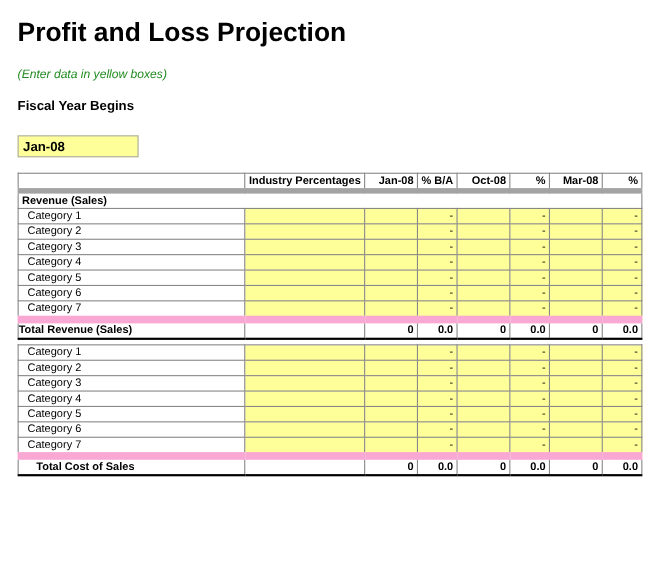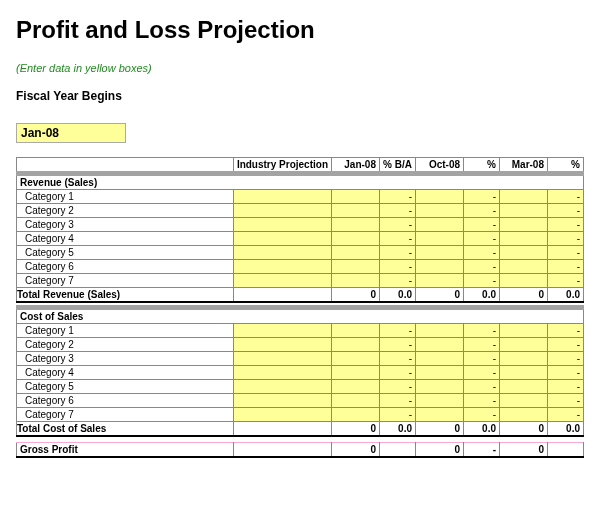--- a/index.html
+++ b/index.html
@@ -74,21 +74,21 @@
     }
     .yellow { background: #FFFF99; }
     .section-header td {
       font-weight: bold;
       background: #fff;
       border-top: 5px solid #a3a3a3;
     }
     .total-row td {
       font-weight: bold;
       background: #fff;
-      border-top: 1px solid #f9a8d4;
+      border-top: 7px solid #f9a8d4;
       border-bottom: 2px solid #000;
     }
     .spacer-row td {
       border: none;
       height: 6px;
       background: #fff;
     }
   </style>
 </head>
 <body>
@@ -101,21 +101,21 @@
   <span>(Enter data in yellow boxes)</span>
 </div>
 
 <div class="fiscal-label">Fiscal Year Begins</div>
 <div class="fiscal-input">Jan-08</div>
 
 <table>
   <thead>
     <tr>
       <th class="col-label"></th>
-      <th class="col-industry">Industry Projection</th>
+      <th class="col-industry">Industry Percentages</th>
       <th class="col-num">Jan-08</th>
       <th class="col-pct">% B/A</th>
       <th class="col-num">Oct-08</th>
       <th class="col-pct">%</th>
       <th class="col-num">Mar-08</th>
       <th class="col-pct">%</th>
     </tr>
   </thead>
   <tbody id="table-body">
   <tr class="section-header">
@@ -197,23 +197,20 @@
         <td class="col-num" style="text-align: right;">0</td>
         <td class="col-pct" style="text-align: right;">0.0</td>
         <td class="col-num" style="text-align: right;">0</td>
         <td class="col-pct" style="text-align: right;">0.0</td>
         <td class="col-num" style="text-align: right;">0</td>
         <td class="col-pct" style="text-align: right;">0.0</td>
       </tr>
       <tr class="spacer-row">
         <td colspan="8"></td>
       </tr>
-      <tr class="section-header">
-        <td colspan="8" class="col-label">Cost of Sales</td>
-      </tr>
       <tr>
         <td class="col-label" style="padding-left: 8px;">Category 1</td>
         <td class="col-industry yellow"></td>
         <td class="col-num yellow"></td>
         <td class="col-pct yellow" style="text-align: right;">-</td>
         <td class="col-num yellow"></td>
         <td class="col-pct yellow" style="text-align: right;">-</td>
         <td class="col-num yellow"></td>
         <td class="col-pct yellow" style="text-align: right;">-</td>
       </tr>
@@ -271,39 +268,29 @@
         <td class="col-label" style="padding-left: 8px;">Category 7</td>
         <td class="col-industry yellow"></td>
         <td class="col-num yellow"></td>
         <td class="col-pct yellow" style="text-align: right;">-</td>
         <td class="col-num yellow"></td>
         <td class="col-pct yellow" style="text-align: right;">-</td>
         <td class="col-num yellow"></td>
         <td class="col-pct yellow" style="text-align: right;">-</td>
       </tr>
       <tr class="total-row">
-        <td class="col-label" style="padding-left: 0px;">Total Cost of Sales</td>
+        <td class="col-label" style="padding-left: 16px;">Total Cost of Sales</td>
         <td class="col-industry"></td>
         <td class="col-num" style="text-align: right;">0</td>
         <td class="col-pct" style="text-align: right;">0.0</td>
         <td class="col-num" style="text-align: right;">0</td>
         <td class="col-pct" style="text-align: right;">0.0</td>
         <td class="col-num" style="text-align: right;">0</td>
         <td class="col-pct" style="text-align: right;">0.0</td>
       </tr>
       <tr class="spacer-row">
         <td colspan="8"></td>
       </tr>
-      <tr class="total-row">
-        <td class="col-label">Gross Profit</td>
-        <td class="col-industry yellow"></td>
-        <td class="col-num" style="text-align: right;">0</td>
-        <td class="col-pct yellow"></td>
-        <td class="col-num" style="text-align: right;">0</td>
-        <td class="col-pct" style="text-align: right;">-</td>
-        <td class="col-num" style="text-align: right;">0</td>
-        <td class="col-pct"></td>
-      </tr>
     </tbody>
 </table>
 
 
 
 
 </body></html>

